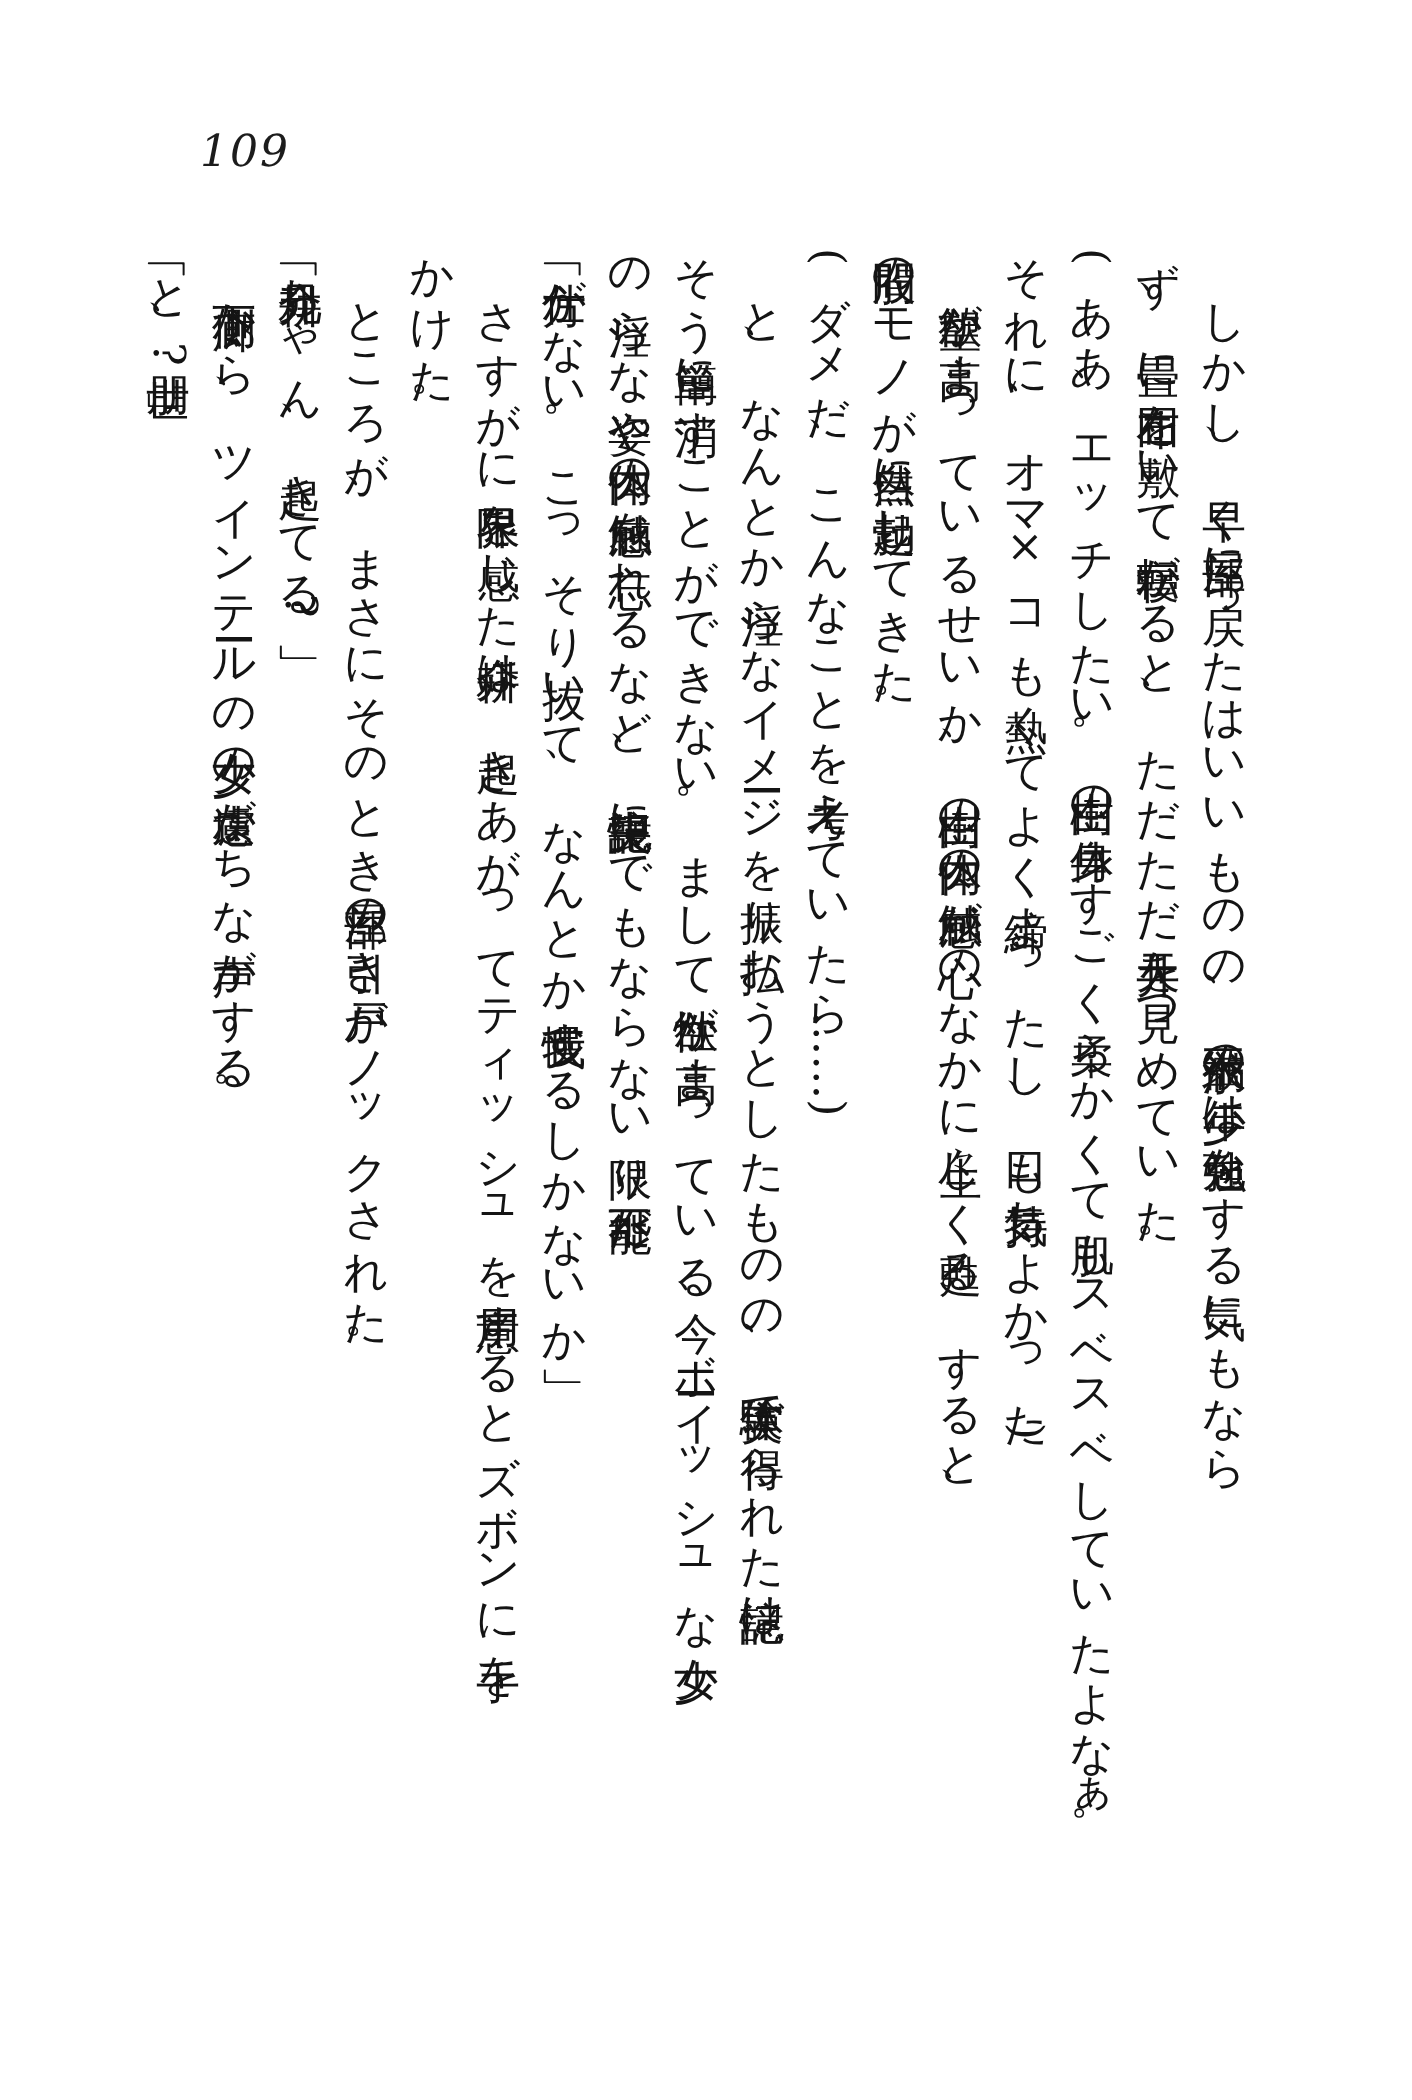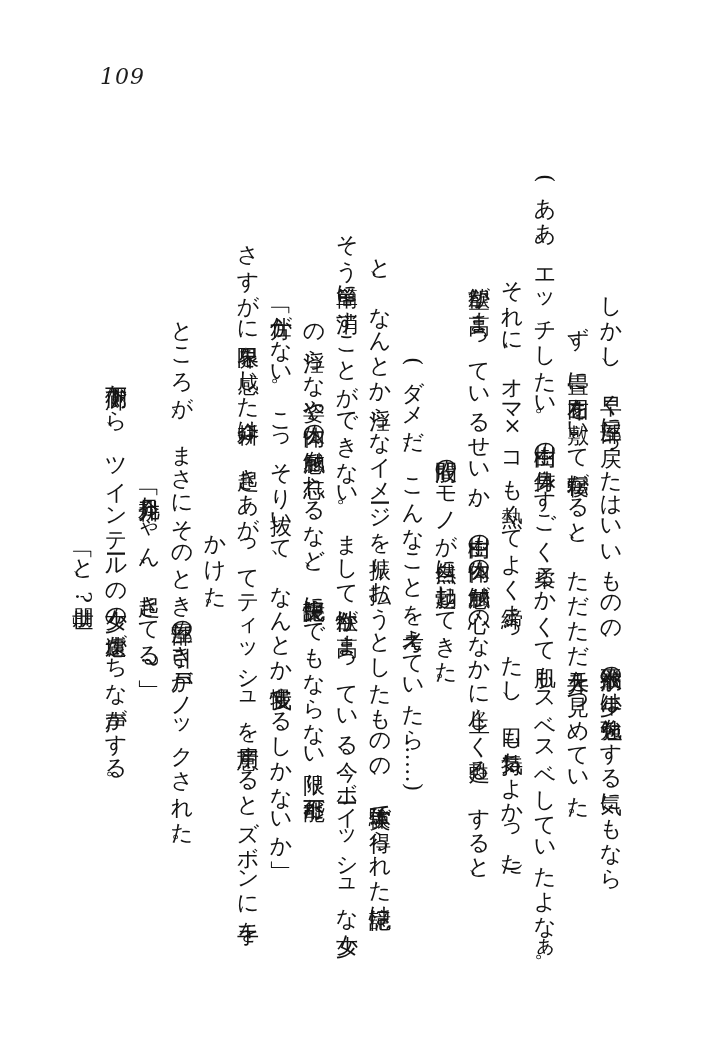--- a/index.html
+++ b/index.html
@@ -12,21 +12,20 @@
     background: #ffffff;
   }
   .page {
     position: relative;
     width: 706px;
     height: 1050px;
     background: #ffffff;
     overflow: hidden;
     font-family: "DejaVu Serif", "Liberation Serif", serif;
     color: #141414;
-    text-align: center;
   }
   .page-number {
     position: absolute;
     top: 64px;
     left: 100px;
     font-size: 22px;
     font-style: italic;
     letter-spacing: 1px;
     color: #1c1c1c;
   }

